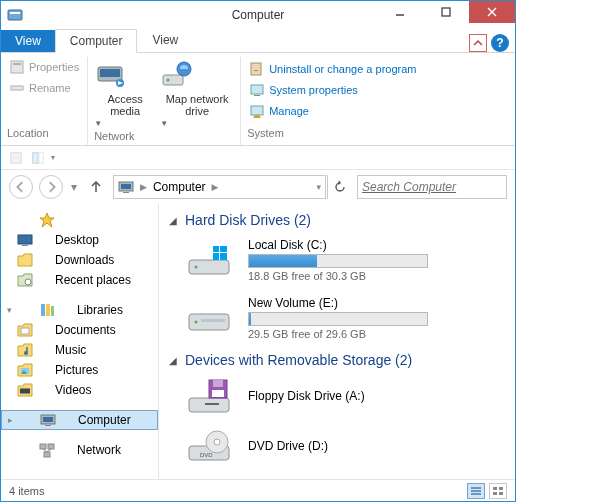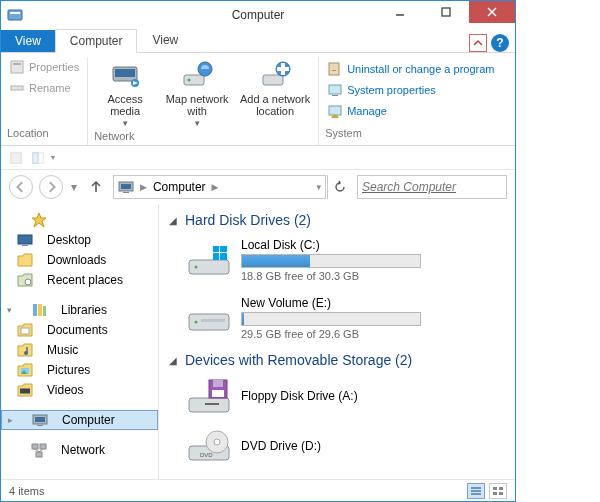--- a/index.html
+++ b/index.html
@@ -23,21 +23,21 @@
   .tabs .right { margin-left: auto; display: flex; align-items: center; gap: 4px; padding-right: 6px; }
   .tabs .collapse { width: 18px; height: 18px; border: 1px solid #d46262; display: flex; align-items: center; justify-content: center; }
   .tabs .help { width: 18px; height: 18px; border-radius: 50%; background: #1979ca; color: #fff; display: flex; align-items: center; justify-content: center; font-size: 12px; font-weight: bold;}
 
   
   .ribbon { display: flex; border-bottom: 1px solid #d8d8d8; padding: 4px 0 0 0; background: #fff; }
   .rgroup { display: flex; flex-direction: column; align-items: center; padding: 0 6px; border-right: 1px solid #e5e5e5; }
   .rgroup:last-child { border-right: none; }
   .rgroup .items { display: flex; gap: 4px; align-items: flex-start; min-height: 68px;}
   .rgroup .glabel { font-size: 11px; color: #777; padding: 2px 0 3px; width: 100%; }
-  .vbtn { display: flex; flex-direction: column; align-items: center; justify-content: flex-start; width: 62px; text-align: center; font-size: 11px; color: #333; gap: 2px; padding-top: 2px;}
+  .vbtn { display: flex; flex-direction: column; align-items: flex-start; justify-content: flex-start; width: 62px; text-align: center; font-size: 11px; color: #333; gap: 2px; padding-top: 2px;}
   .vbtn .bicon { width: 32px; height: 32px; }
   .sbtn { display: flex; align-items: center; gap: 4px; font-size: 11px; color: #006fc4; padding: 2px 2px; }
   .sbtn.disabled { color: #9a9a9a; }
   .sbtn .sicon { width: 16px; height: 16px; flex-shrink: 0;}
   .vstack { display: flex; flex-direction: column; gap: 1px; }
 
   
   .minirow { height: 24px; display: flex; align-items: center; gap: 4px; padding: 0 6px; border-bottom: 1px solid #e5e5e5; }
   .minirow .mi { width: 18px; height: 18px; display:flex; align-items:center; justify-content:center; opacity:.55;}
 
@@ -52,30 +52,30 @@
   .crumbs .csep { color: #888; font-size: 9px; padding: 0 2px;}
   .crumbs .spacer { flex:1; }
   .refresh { width: 24px; height: 24px; display:flex; align-items:center; justify-content:center; color:#555; border-left:1px solid #c8c8c8; margin-left:-5px;}
   .search { width: 150px; height: 24px; border: 1px solid #c8c8c8; display:flex; align-items:center; padding: 0 4px; color:#888; font-size:12px; }
   .search input { border:none; outline:none; width:100%; font-size:12px; font-style:italic; color:#666; font-family: inherit; text-decoration: underline;}
 
   
   .body { flex: 1; display: flex; overflow: hidden; }
   .nav { width: 158px; border-right: 1px solid #e5e5e5; padding: 6px 0; overflow-y: auto; }
   .navsec { margin-bottom: 10px; }
-  .navitem { display:flex; align-items:center; gap:14px; padding: 2px 4px 2px 16px; font-size:12px; color:#000; }
+  .navitem { display:flex; align-items:center; gap:22px; padding: 2px 4px 2px 16px; font-size:12px; color:#000; }
   .navitem.head { padding-left: 6px; }
   .navitem.head .chev { width: 10px; font-size: 9px; color: #888;}
   .navitem.selected { background: #cde6f7; border: 1px solid #7da2ce; padding-top:1px; padding-bottom:1px;}
   .navitem .ni { width:16px; height:16px; flex-shrink:0; }
 
   .content { flex: 1; overflow-y: auto; padding: 6px 10px; }
   .catrow { display:flex; align-items:center; gap:6px; color:#15428b; font-size: 14px; padding: 2px 0 6px;}
   .catrow .chev { font-size: 10px; color:#555; width:10px;}
-  .drive { display:flex; align-items:center; gap:10px; padding: 4px 0 10px 18px; }
+  .drive { display:flex; align-items:center; gap:17px; padding: 4px 0 10px 18px; }
   .drive .dicon { width: 44px; height: 36px; flex-shrink:0; }
   .drive .dinfo { display:flex; flex-direction:column; gap:2px; }
   .drive .dname { font-size: 12px; }
   .drive .dbar { width: 180px; height: 14px; border:1px solid #b8b8b8; background: #eaeaea; position:relative; }
   .drive .dbar .fill { position:absolute; top:0; left:0; bottom:0; background: linear-gradient(#5aa9e6,#3a8fd0); }
   .drive .dfree { font-size: 11px; color: #666; }
 
   
   .status { height: 22px; border-top: 1px solid #e5e5e5; display:flex; align-items:center; padding: 0 8px; font-size:11px; color:#555; }
   .status .sicons { margin-left:auto; display:flex; gap:4px; }
@@ -163,31 +163,22 @@
           <span>Access media</span>
             <span style="font-size:8px;color:#666;">▼</span>
         </div>
         <div class="vbtn" style="width:74px;">
           <span class="bicon"><svg viewBox="0 0 32 32">
                 <rect x="3" y="16" width="20" height="10" rx="2" fill="#d8dde0" stroke="#8a9298"></rect>
                 <circle cx="8" cy="21" r="1.5" fill="#5a5"></circle>
                 <circle cx="24" cy="10" r="7" fill="#4a90d9" stroke="#2a6fa9"></circle>
                 <path d="M20 10 a4 4 0 0 1 8 0" fill="#9cf"></path>
               </svg></span>
-          <span>Map network with</span>
+          <span>Map network drive</span>
             <span style="font-size:8px;color:#666;">▼</span>
-        </div>
-        <div class="vbtn" style="width:74px;">
-          <span class="bicon"><svg viewBox="0 0 32 32">
-                <rect x="4" y="16" width="20" height="10" rx="2" fill="#d8dde0" stroke="#8a9298"></rect>
-                <circle cx="24" cy="10" r="7" fill="#4a90d9" stroke="#2a6fa9"></circle>
-                <rect x="22" y="4" width="4" height="12" fill="#fff"></rect>
-                <rect x="18" y="8" width="12" height="4" fill="#fff"></rect>
-              </svg></span>
-          <span>Add a network location</span>
         </div>
       </div>
       <div class="glabel">Network</div>
     </div>
 
     <div class="rgroup" style="flex:1;">
       <div class="items" style="width:100%;">
         <div class="vstack" style="padding-top:2px;">
           <div class="sbtn">
               <span class="sicon"><svg viewBox="0 0 16 16">

